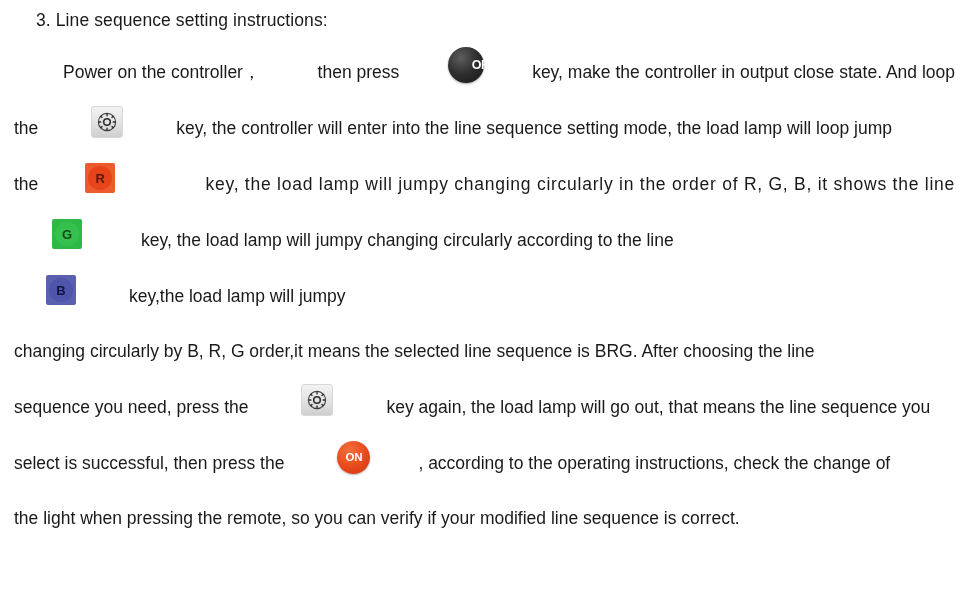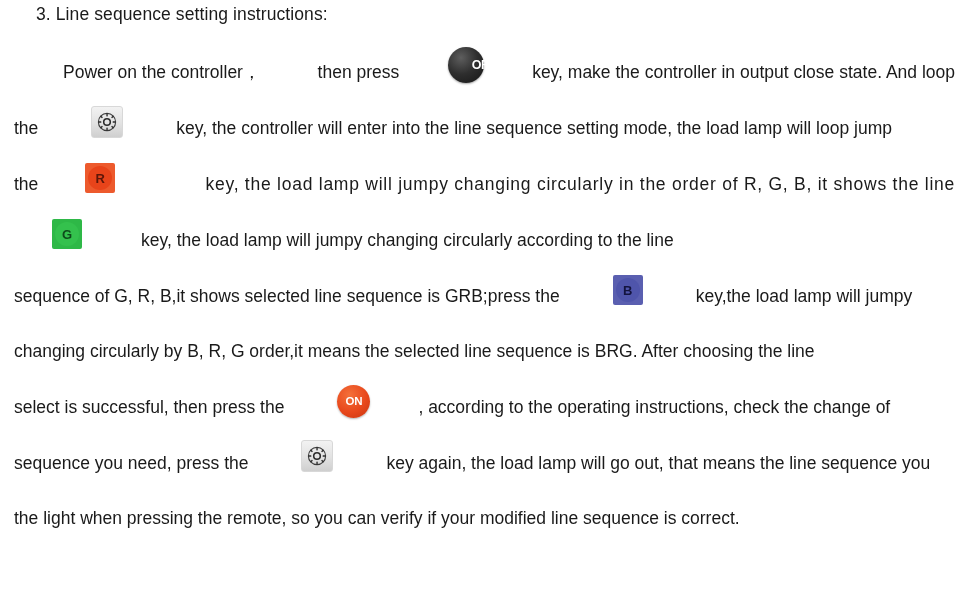--- a/index.html
+++ b/index.html
@@ -21,21 +21,21 @@
     width: 969px;
     height: 597px;
     box-sizing: border-box;
     padding: 0;
   }
 
   
   .heading {
     position: absolute;
     left: 36px;
-    top: 2px;
+    top: 8px;
     font-size: 17.5px;
     line-height: 24px;
     letter-spacing: 0.1px;
     white-space: nowrap;
   }
 
   
   .body-block {
     position: absolute;
     left: 14px;
@@ -238,42 +238,31 @@
       <span class="gap-lg"></span>
       <span class="key key-sq key-g">
         <span class="disc"></span>
         <span class="glyph">G</span>
       </span>
       <span class="gap-lg"></span>
       <span class="txt sp2">key, the load lamp will jumpy changing circularly according to the line</span>
     </div>
 
     <div class="line">
-      <span class="txt">sequence of G, R, B,it shows selected line sequence is GRB;press the</span>
       <span class="gap-md"></span>
       <span class="key key-sq key-b">
         <span class="disc"></span>
         <span class="glyph">B</span>
       </span>
       <span class="gap-md"></span>
       <span class="txt">key,the load lamp will jumpy</span>
     </div>
 
     <div class="line tight">
       <span class="txt">changing circularly by B, R, G order,it means the selected line sequence is BRG. After choosing the line</span>
-    </div>
-
-    <div class="line">
-      <span class="txt">select is successful, then press the</span>
-      <span class="gap-md"></span>
-      <span class="key key-on">
-        <span class="glyph">ON</span>
-      </span>
-      <span class="gap-sm"></span>
-      <span class="txt">, according to the operating instructions, check the change of</span>
     </div>
 
     <div class="line">
       <span class="txt">sequence you need, press the</span>
       <span class="gap-md"></span>
       <span class="key key-gear key-gear-2">
         <svg width="22" height="22" viewBox="0 0 24 24" aria-hidden="true">
           <circle cx="12" cy="12" r="9.4" fill="none" stroke="#3a3a3a" stroke-width="1.2"></circle>
           <g fill="#2b2b2b">
             <circle cx="12" cy="12" r="3.6" fill="none" stroke="#2b2b2b" stroke-width="1.7"></circle>
@@ -285,18 +274,28 @@
             <rect x="17.3" y="5.0" width="1.5" height="3.0" rx="0.5" transform="rotate(45 18.05 6.5)"></rect>
             <rect x="5.2" y="16.0" width="1.5" height="3.0" rx="0.5" transform="rotate(45 5.95 17.5)"></rect>
             <rect x="17.3" y="16.0" width="1.5" height="3.0" rx="0.5" transform="rotate(-45 18.05 17.5)"></rect>
           </g>
         </svg>
       </span>
       <span class="gap-md"></span>
       <span class="txt">key again, the load lamp will go out, that means the line sequence you</span>
     </div>
 
+    <div class="line">
+      <span class="txt">select is successful, then press the</span>
+      <span class="gap-md"></span>
+      <span class="key key-on">
+        <span class="glyph">ON</span>
+      </span>
+      <span class="gap-sm"></span>
+      <span class="txt">, according to the operating instructions, check the change of</span>
+    </div>
+
     <div class="line tight">
       <span class="txt">the light when pressing the remote, so you can verify if your modified line sequence is correct.</span>
     </div>
 
   </div>
 </div>
 
 </body></html>

